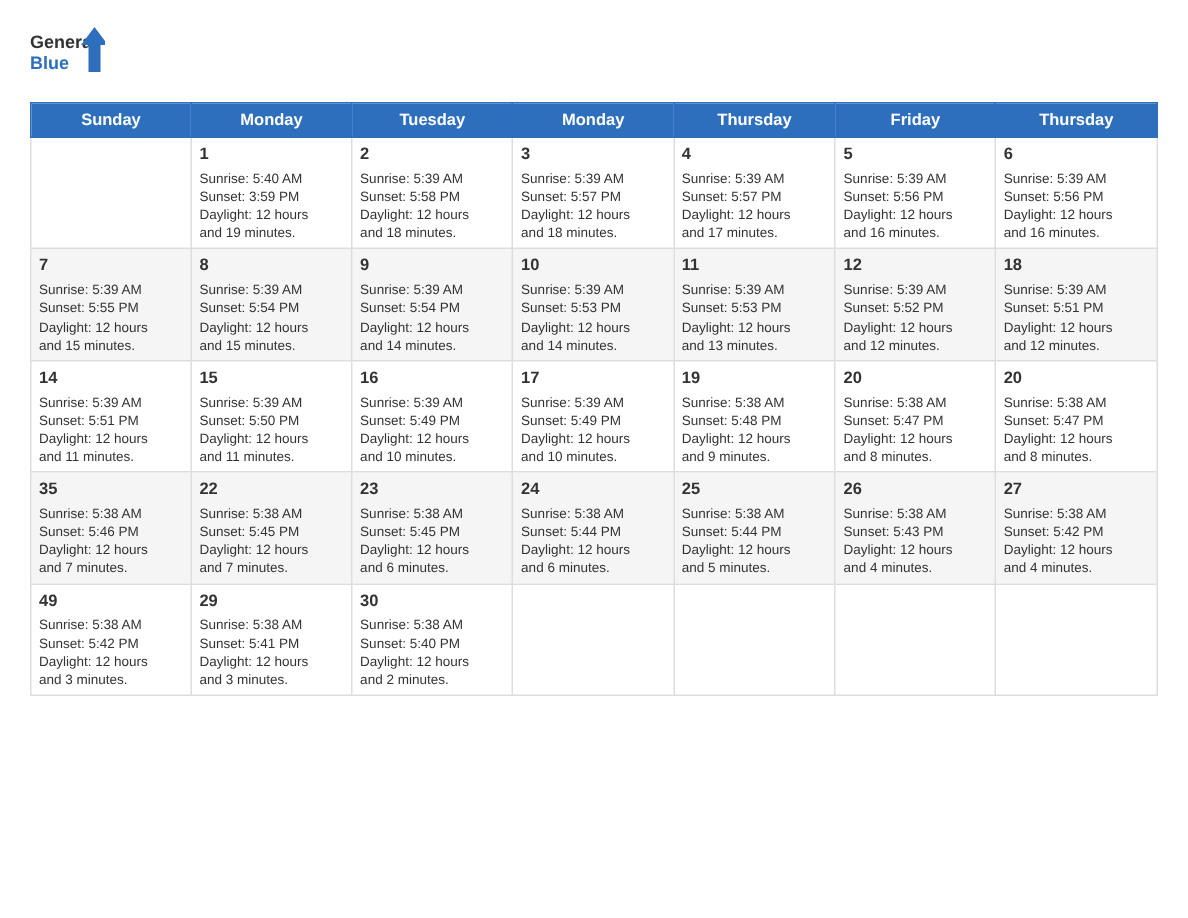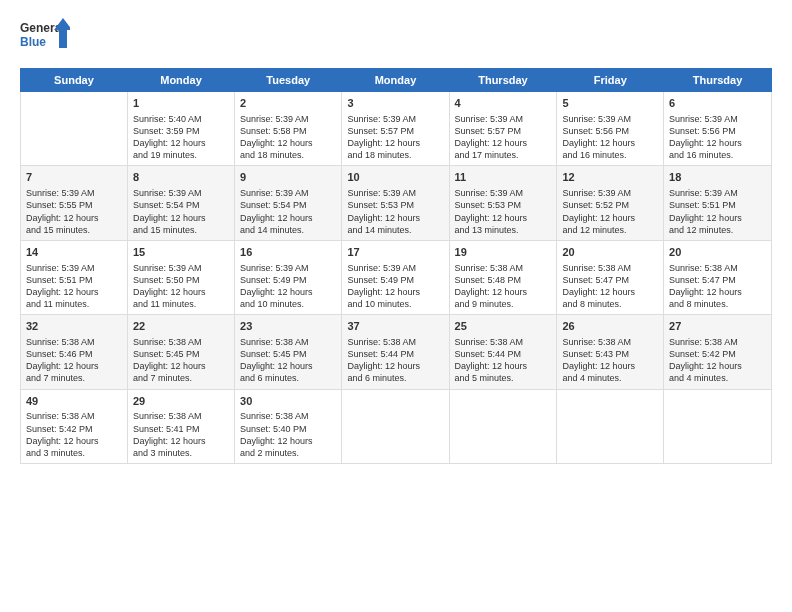--- a/index.html
+++ b/index.html
@@ -252,42 +252,42 @@
           <td>
             <div class="day-num">20</div>
             <div class="day-info" style="white-space: pre-line;">Sunrise: 5:38 AM
 Sunset: 5:47 PM
 Daylight: 12 hours
 and 8 minutes.</div>
           </td>
         </tr>
         <tr class="row-shade">
           <td>
-            <div class="day-num">32</div>
+            <div class="day-num">35</div>
             <div class="day-info" style="white-space: pre-line;">Sunrise: 5:38 AM
 Sunset: 5:46 PM
 Daylight: 12 hours
 and 7 minutes.</div>
           </td>
           <td>
             <div class="day-num">22</div>
             <div class="day-info" style="white-space: pre-line;">Sunrise: 5:38 AM
 Sunset: 5:45 PM
 Daylight: 12 hours
 and 7 minutes.</div>
           </td>
           <td>
             <div class="day-num">23</div>
             <div class="day-info" style="white-space: pre-line;">Sunrise: 5:38 AM
 Sunset: 5:45 PM
 Daylight: 12 hours
 and 6 minutes.</div>
           </td>
           <td>
-            <div class="day-num">37</div>
+            <div class="day-num">24</div>
             <div class="day-info" style="white-space: pre-line;">Sunrise: 5:38 AM
 Sunset: 5:44 PM
 Daylight: 12 hours
 and 6 minutes.</div>
           </td>
           <td>
             <div class="day-num">25</div>
             <div class="day-info" style="white-space: pre-line;">Sunrise: 5:38 AM
 Sunset: 5:44 PM
 Daylight: 12 hours

